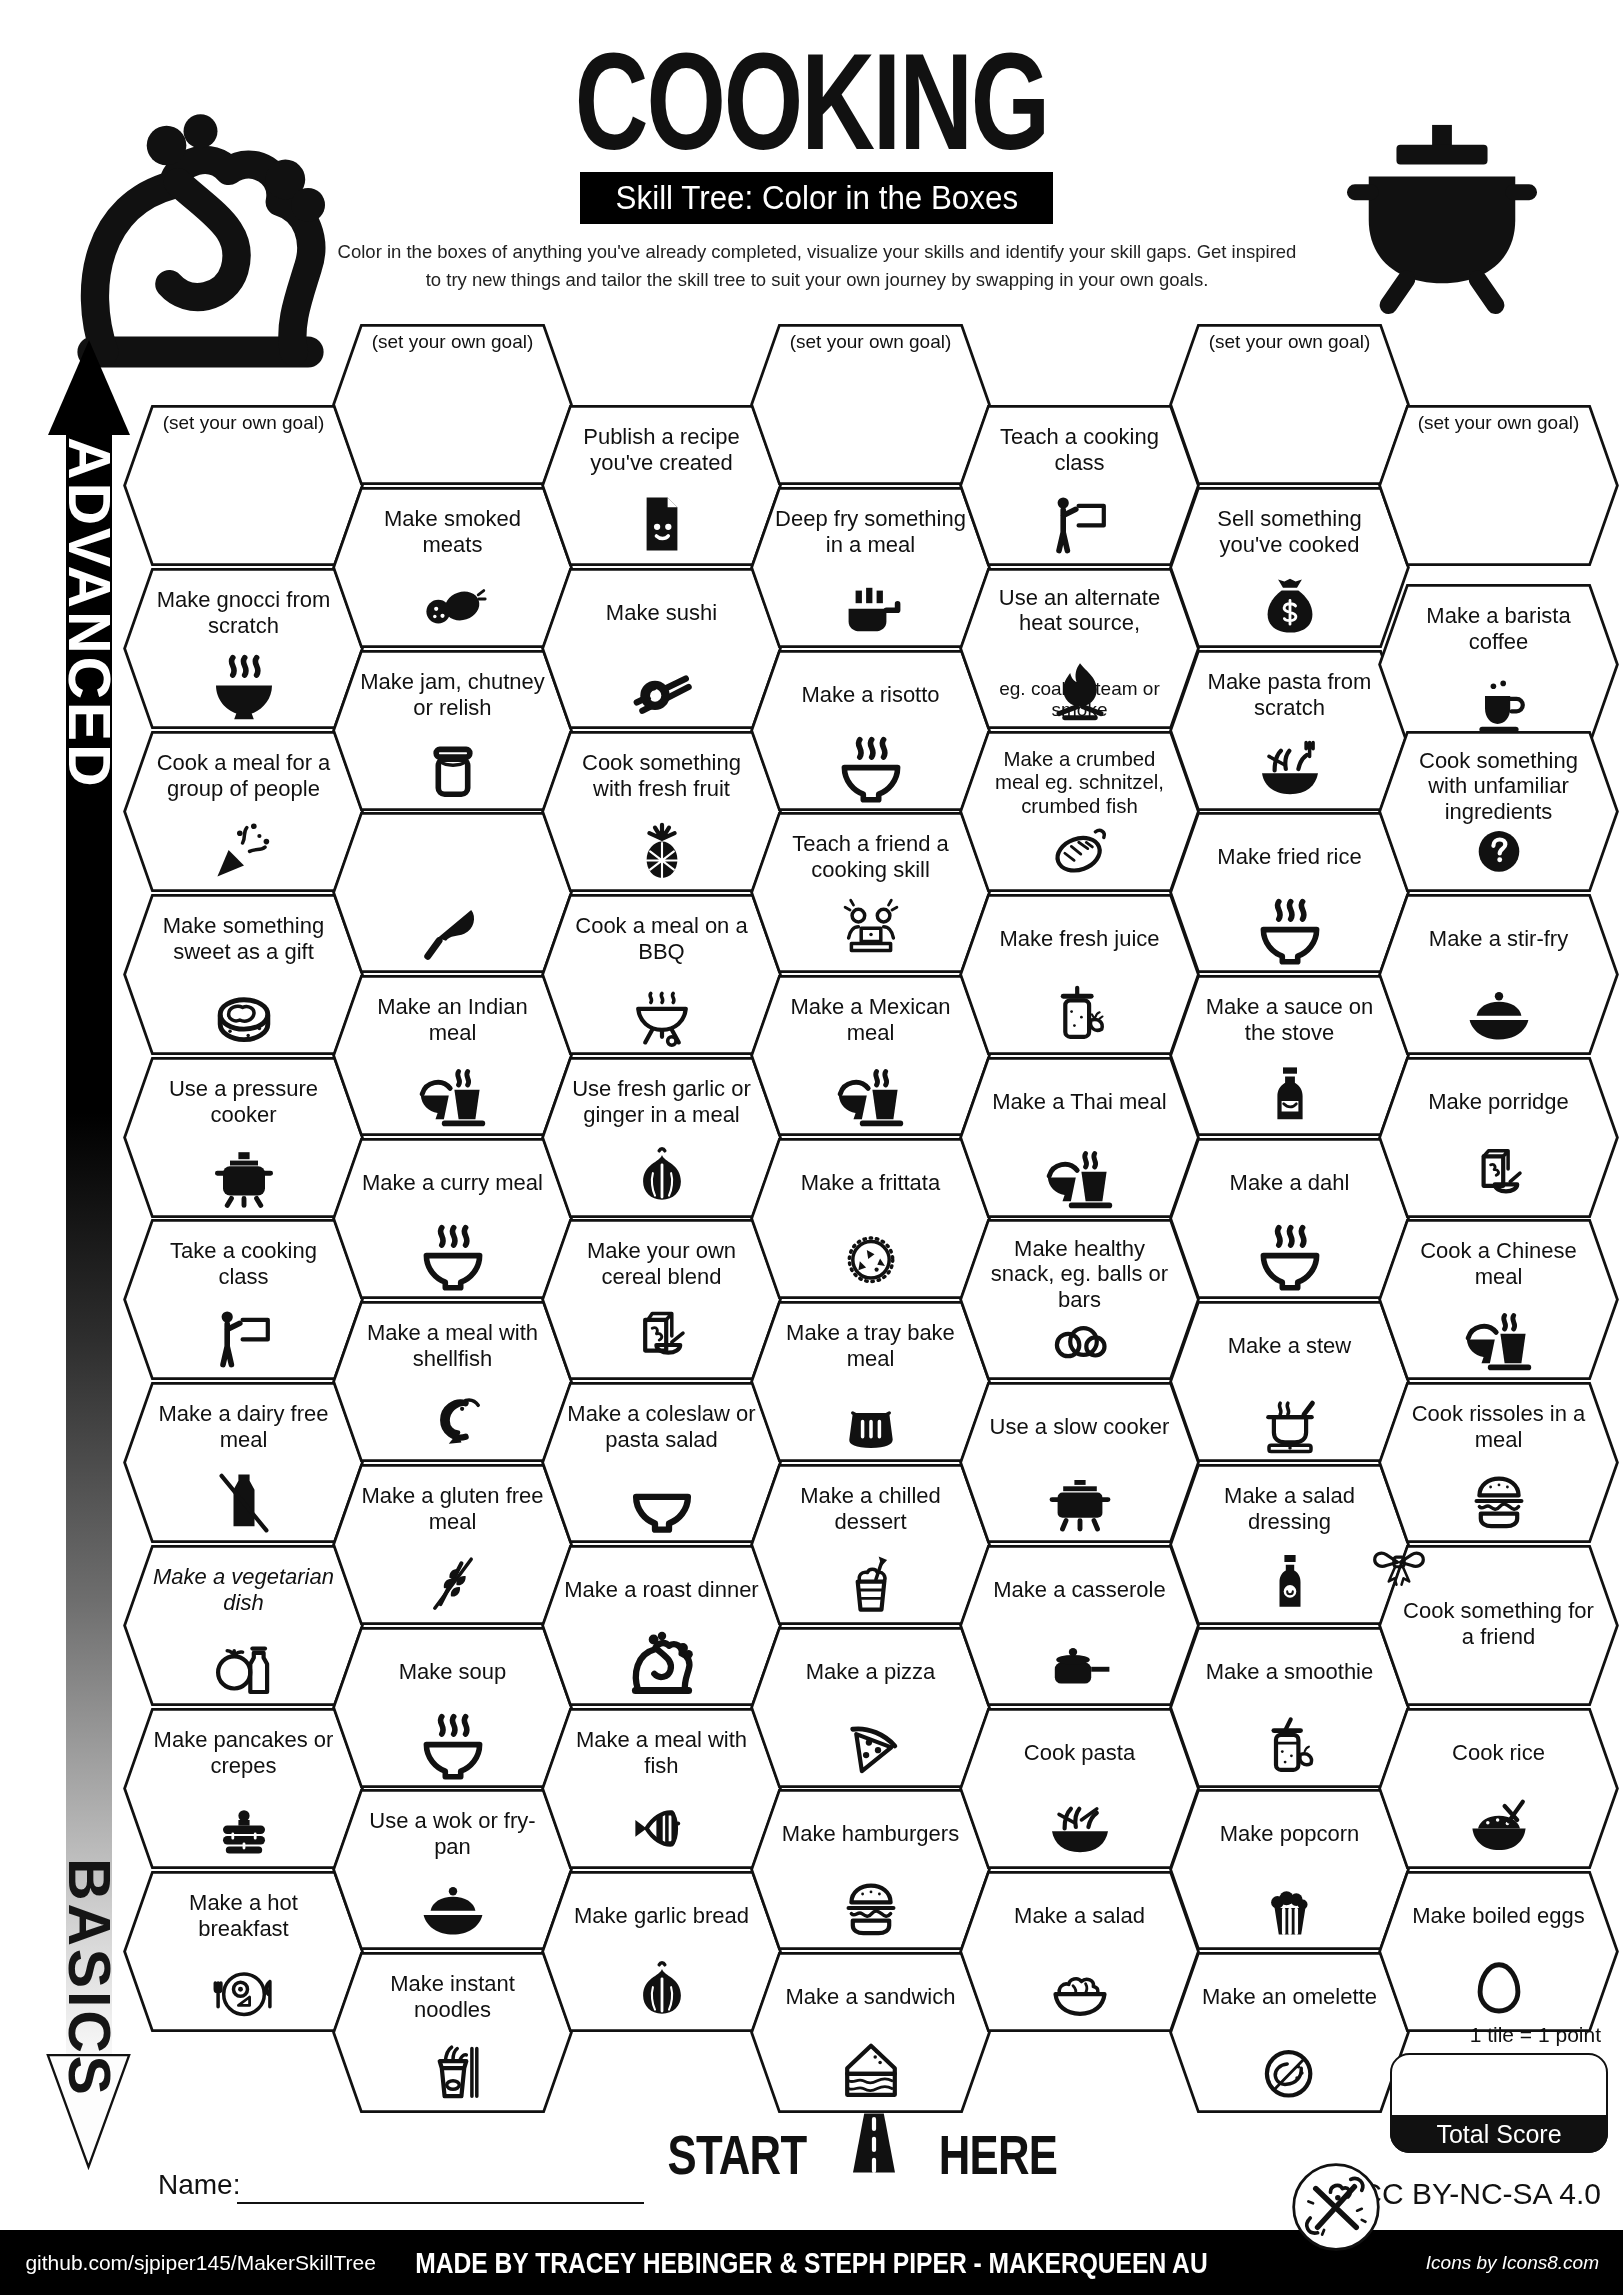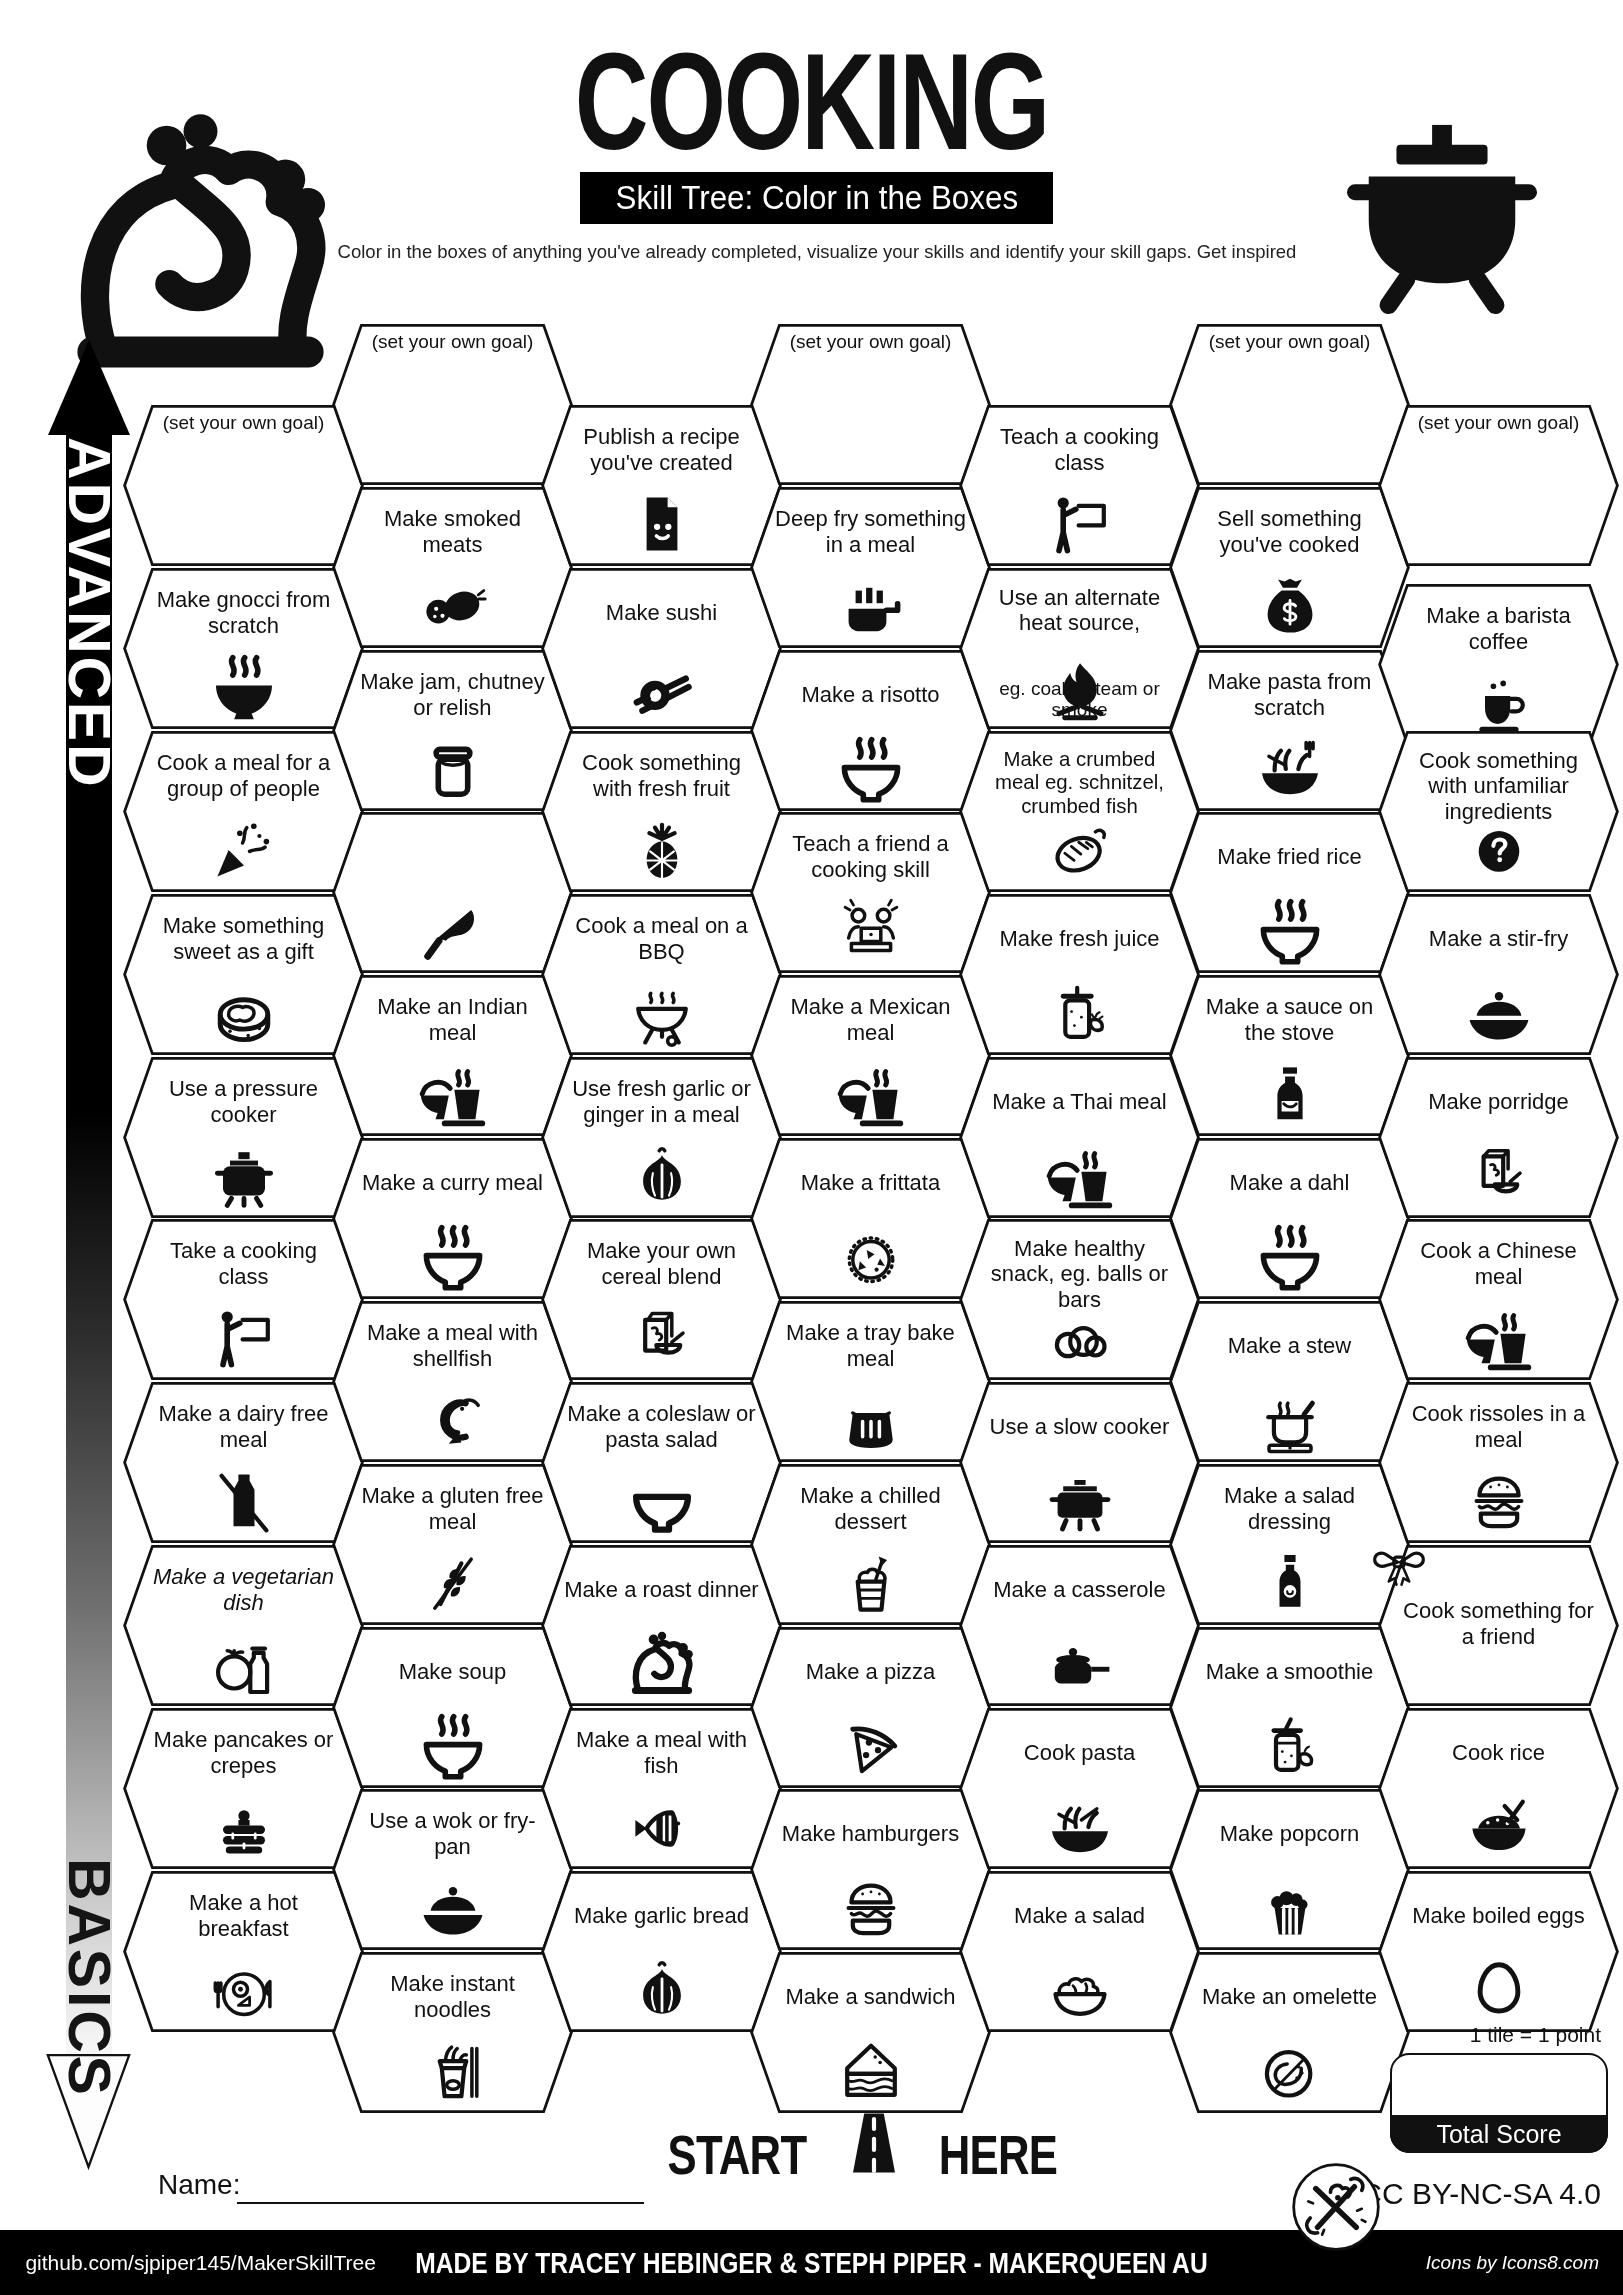--- a/index.html
+++ b/index.html
@@ -80,20 +80,21 @@
           <circle cx="80" cy="27" r="7" fill="#111" stroke="none"></circle>
           <circle cx="88" cy="36" r="6" fill="#111" stroke="none"></circle>
         </g>
       </svg></div>
   <div class="abs title">COOKING</div>
   <div class="abs subtitle-box">
     <span>Skill Tree: Color in the Boxes</span>
   </div>
   <div class="abs desc">
     <div>Color in the boxes of anything you've already completed, visualize your skills and identify your skill gaps.  Get inspired</div>
+    <div>to try new things and tailor the skill tree to suit your own journey by swapping in your own goals.</div>
   </div>
   <div class="abs logo-pot" id="potLogo"><svg viewBox="0 0 100 100" xmlns="http://www.w3.org/2000/svg">
         <g stroke="#111" fill="none" stroke-linecap="round" stroke-linejoin="round" stroke-width="6">
           <rect x="45" y="4" width="10" height="12" fill="#111" stroke="none"></rect>
           <rect x="27" y="14" width="46" height="10" rx="2" fill="#111" stroke="none"></rect>
           <path d="M13 30h74v22c0 20-15 32-37 32S13 72 13 52z" fill="#111" stroke="none"></path>
           <path d="M6 38h8M86 38h8" stroke-width="8"></path>
           <path d="M32 82l-9 13M68 82l9 13" stroke-width="9"></path>
         </g>
       </svg></div>

